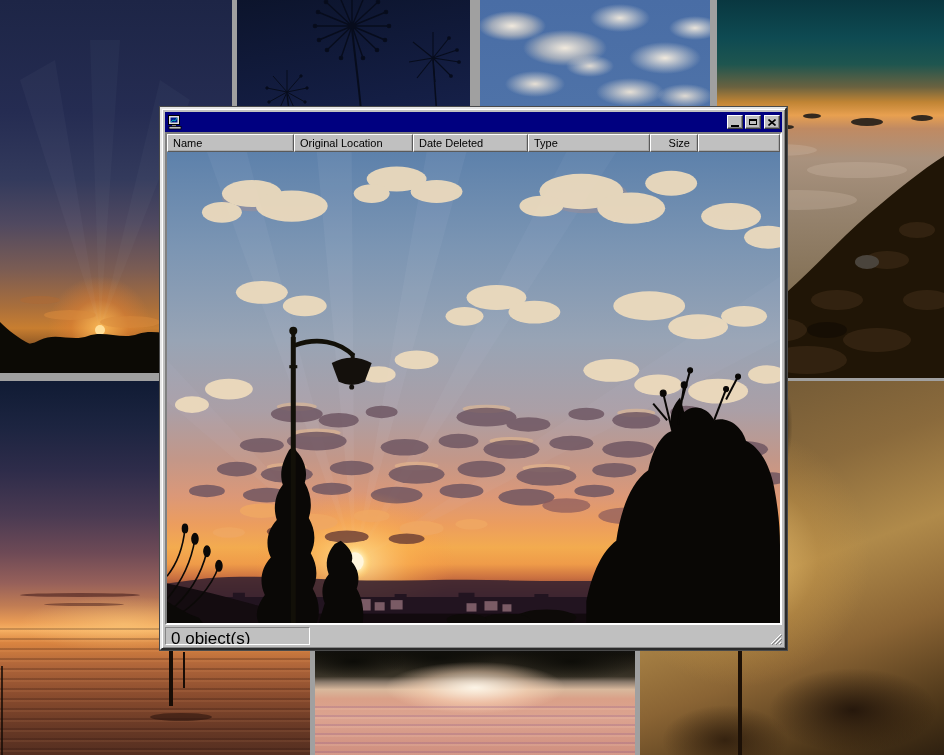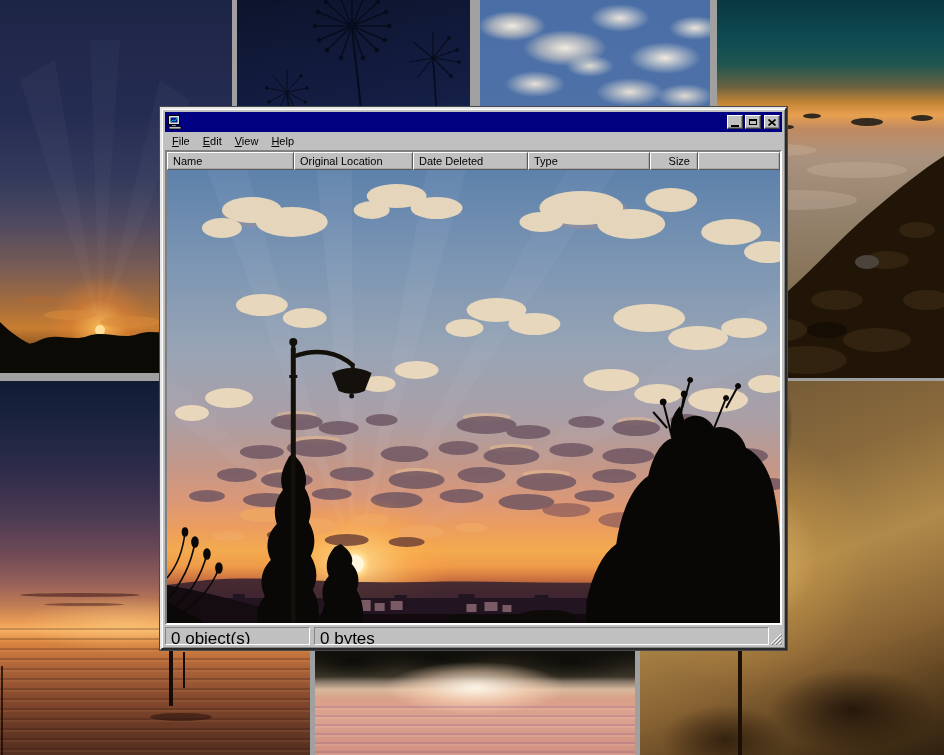--- a/index.html
+++ b/index.html
@@ -243,26 +243,20 @@
     <div class="tb-btn">
         <div class="g-max"></div>
       </div>
     <div class="tb-btn" style="margin-left:3px;">
       <svg width="8" height="7">
           <path d="M0.5,0.5 L7.5,6.5 M7.5,0.5 L0.5,6.5" stroke="#000" stroke-width="1.6"></path>
         </svg>
     </div>
   </div>
 
-  <div class="menubar">
-    <div class="menu-item"><span class="accel">F</span><span>ile</span></div>
-    <div class="menu-item"><span class="accel">E</span><span>dit</span></div>
-    <div class="menu-item"><span class="accel">V</span><span>iew</span></div>
-    <div class="menu-item"><span class="accel">H</span><span>elp</span></div>
-  </div>
 
   <div class="listview">
     <div class="header">
       <div class="hcell c-name">Name</div>
       <div class="hcell c-loc">Original Location</div>
       <div class="hcell c-date">Date Deleted</div>
       <div class="hcell c-type">Type</div>
       <div class="hcell c-size">Size</div>
       <div class="hcell c-fill"></div>
     </div>
@@ -469,21 +463,20 @@
           <rect x="184" y="194" width="4" height="8"></rect>
           <path d="M165,203 Q185,193 205,203 L198,221 Q185,227 172,221 Z" fill="#14100c"></path>
           <circle cx="185" cy="226" r="2.5" fill="#14100c"></circle>
         </g>
       </svg>
     </div>
   </div>
 
   <div class="statusbar">
     <div class="spanel sp-objects">0 object(s)</div>
-    <div class="spanel sp-bytes">0 bytes</div>
     <svg class="grip" width="13" height="13">
       <path d="M12,2 L2,12" stroke="#ffffff" stroke-width="1"></path>
         <path d="M13,3 L3,13" stroke="#808080" stroke-width="1"></path>
       <path d="M12,6 L6,12" stroke="#ffffff" stroke-width="1"></path>
         <path d="M13,7 L7,13" stroke="#808080" stroke-width="1"></path>
       <path d="M12,10 L10,12" stroke="#ffffff" stroke-width="1"></path>
         <path d="M13,11 L11,13" stroke="#808080" stroke-width="1"></path>
     </svg>
   </div>
 </div>

